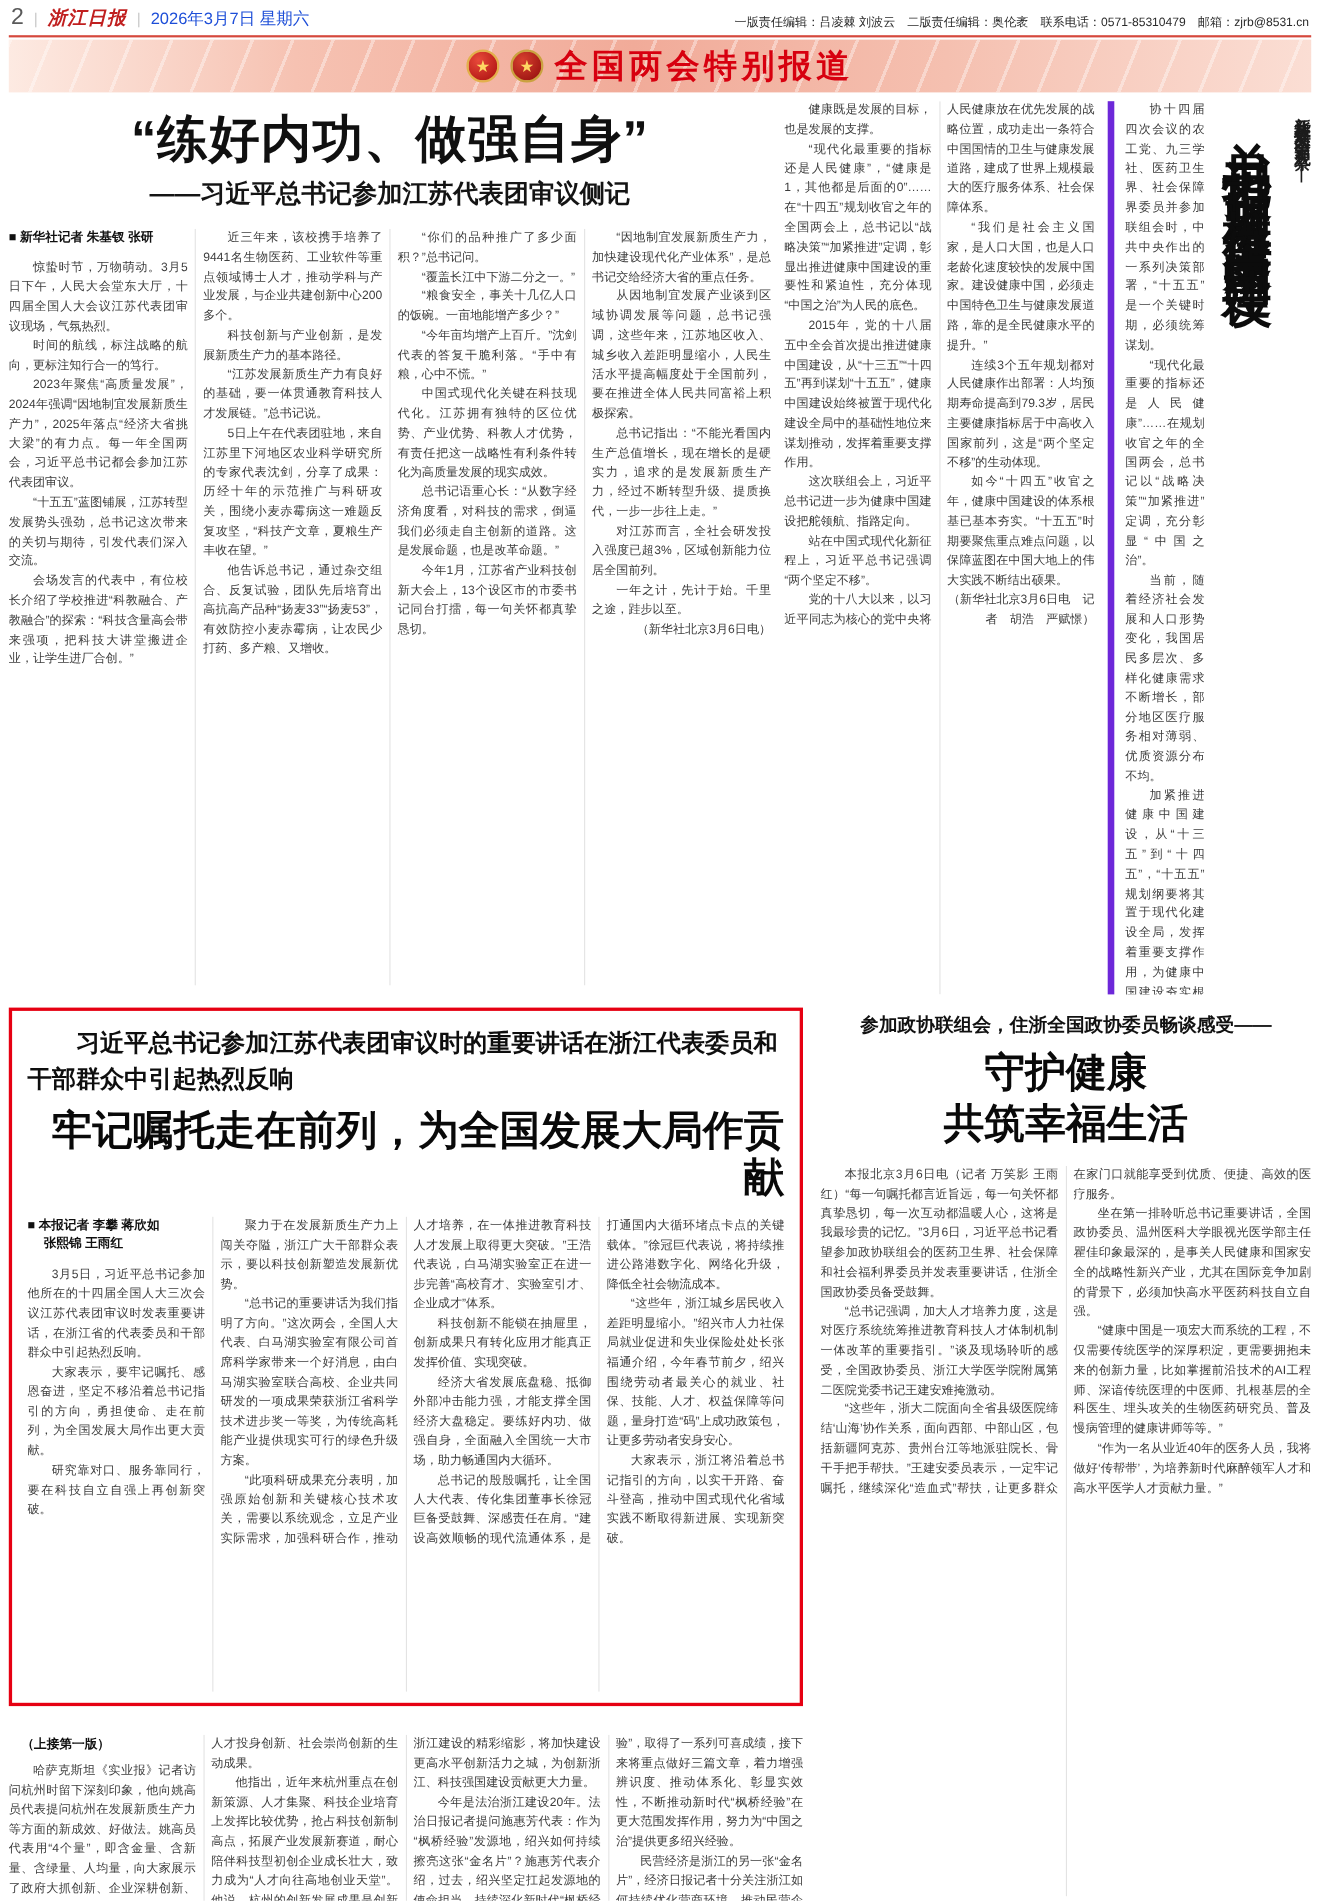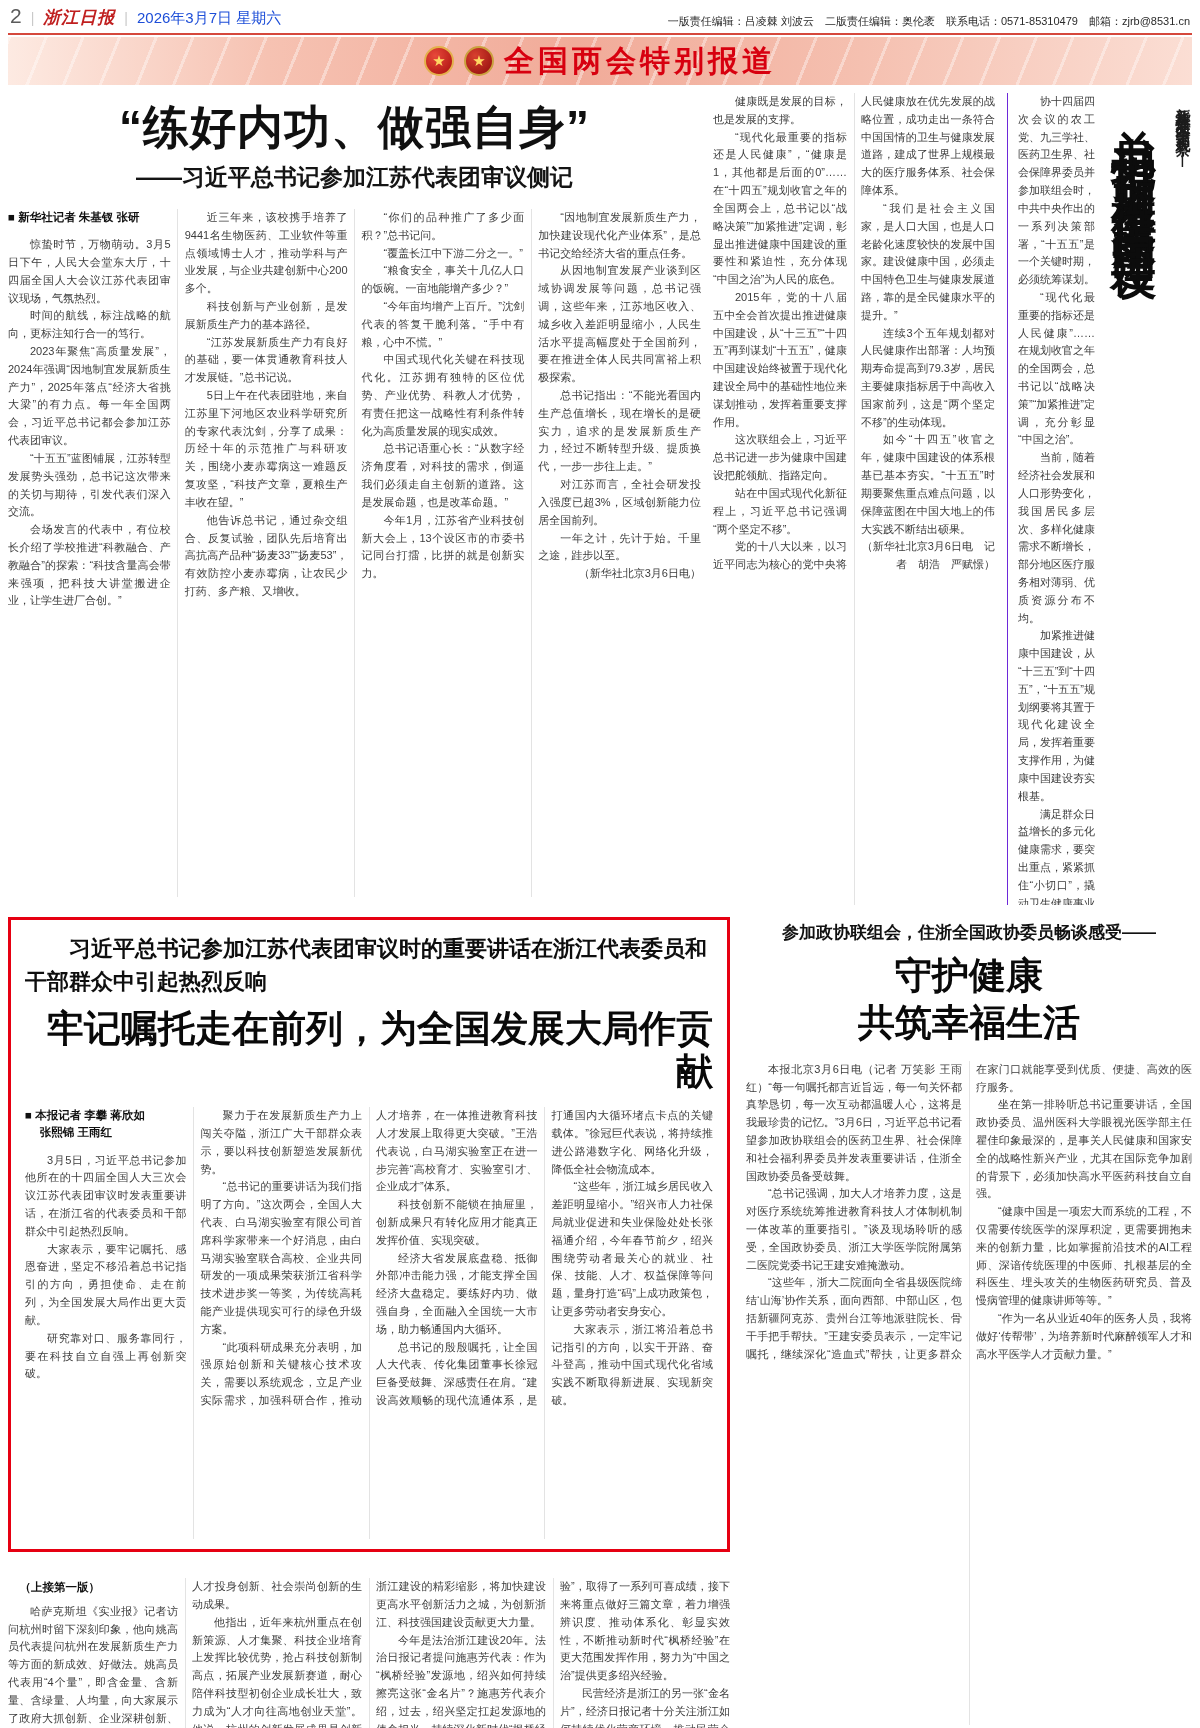--- a/index.html
+++ b/index.html
@@ -45,21 +45,21 @@
 
   
   .top-section{display:flex;gap:12px;margin-top:8px;height:812px;}
   .main-art{flex:1;min-width:0;}
   .main-headline{text-align:center;font-size:46px;font-weight:bold;color:#101010;
     margin:8px 0 0;letter-spacing:1px;line-height:1.15;}
   .main-subtitle{text-align:center;font-size:23px;font-weight:bold;color:#141414;margin:8px 0 16px;}
   .main-body{height:688px;}
   .obs-right{width:282px;flex:none;height:100%;}
   .obs-narrow{width:88px;flex:none;height:100%;font-size:11px;line-height:1.62;
-    text-align:justify;color:#3c3c3c;overflow:hidden;border-left:1px solid #6d28d9;padding-left:10px;box-sizing:border-box;}
+    text-align:justify;color:#3c3c3c;overflow:hidden;border-left:6px solid #6d28d9;padding-left:10px;box-sizing:border-box;}
   .obs-narrow p{margin:0;text-indent:2em;}
   .vert-headline{flex:none;writing-mode:vertical-rl;font-size:45px;font-weight:bold;
     color:#0c0c0c;letter-spacing:9px;height:100%;line-height:1.2;}
   .vert-kicker{flex:none;writing-mode:vertical-rl;font-size:15px;font-weight:bold;
     color:#1c1c1c;letter-spacing:3px;height:100%;padding-top:2px;}
 
   
   .mid-section{display:flex;gap:16px;margin-top:12px;height:810px;}
   .mid-left{width:722px;flex:none;display:flex;flex-direction:column;}
   .red-box{border:3px solid #e60012;padding:12px 14px 10px;height:734px;box-sizing:border-box;}
@@ -113,21 +113,21 @@
           <p>科技创新与产业创新，是发展新质生产力的基本路径。</p>
           <p>“江苏发展新质生产力有良好的基础，要一体贯通教育科技人才发展链。”总书记说。</p>
           <p>5日上午在代表团驻地，来自江苏里下河地区农业科学研究所的专家代表沈剑，分享了成果：历经十年的示范推广与科研攻关，围绕小麦赤霉病这一难题反复攻坚，“科技产文章，夏粮生产丰收在望。”</p>
           <p>他告诉总书记，通过杂交组合、反复试验，团队先后培育出高抗高产品种“扬麦33”“扬麦53”，有效防控小麦赤霉病，让农民少打药、多产粮、又增收。</p>
           <p>“你们的品种推广了多少面积？”总书记问。</p>
           <p>“覆盖长江中下游二分之一。”</p>
           <p>“粮食安全，事关十几亿人口的饭碗。一亩地能增产多少？”</p>
           <p>“今年亩均增产上百斤。”沈剑代表的答复干脆利落。“手中有粮，心中不慌。”</p>
           <p>中国式现代化关键在科技现代化。江苏拥有独特的区位优势、产业优势、科教人才优势，有责任把这一战略性有利条件转化为高质量发展的现实成效。</p>
           <p>总书记语重心长：“从数字经济角度看，对科技的需求，倒逼我们必须走自主创新的道路。这是发展命题，也是改革命题。”</p>
-          <p>今年1月，江苏省产业科技创新大会上，13个设区市的市委书记同台打擂，比拼的就是创新实力。</p>
+          <p>今年1月，江苏省产业科技创新大会上，13个设区市的市委书记同台打擂，每一句关怀都真挚恳切。</p>
           <p>“因地制宜发展新质生产力，加快建设现代化产业体系”，是总书记交给经济大省的重点任务。</p>
           <p>从因地制宜发展产业谈到区域协调发展等问题，总书记强调，这些年来，江苏地区收入、城乡收入差距明显缩小，人民生活水平提高幅度处于全国前列，要在推进全体人民共同富裕上积极探索。</p>
           <p>总书记指出：“不能光看国内生产总值增长，现在增长的是硬实力，追求的是发展新质生产力，经过不断转型升级、提质换代，一步一步往上走。”</p>
           <p>对江苏而言，全社会研发投入强度已超3%，区域创新能力位居全国前列。</p>
           <p>一年之计，先计于始。千里之途，跬步以至。</p>
           <p>（新华社北京3月6日电）</p>
         </div>
     </div>
 
     <div class="body-cols cols-2 obs-right has-attrib">

